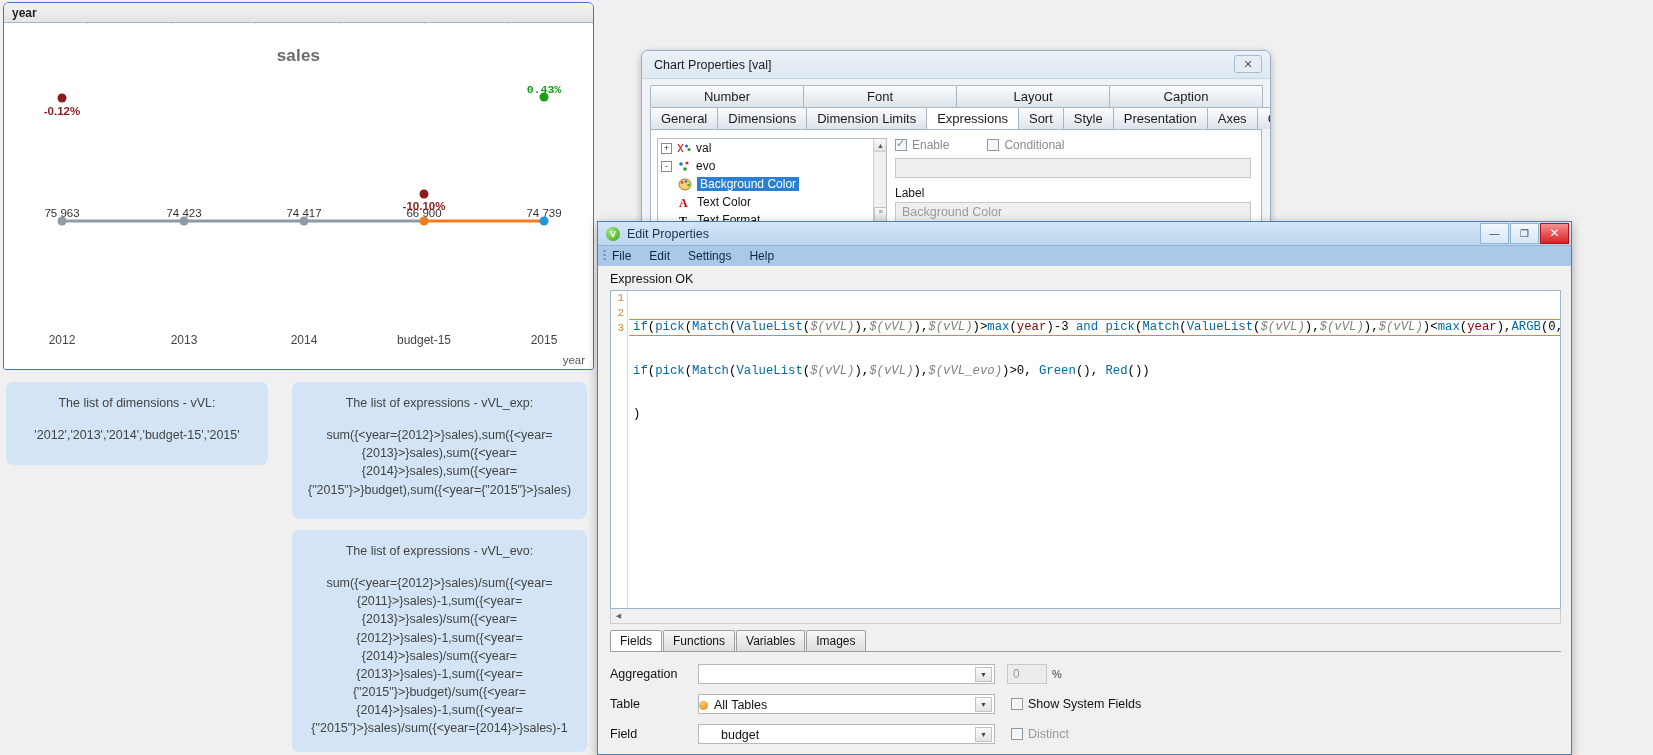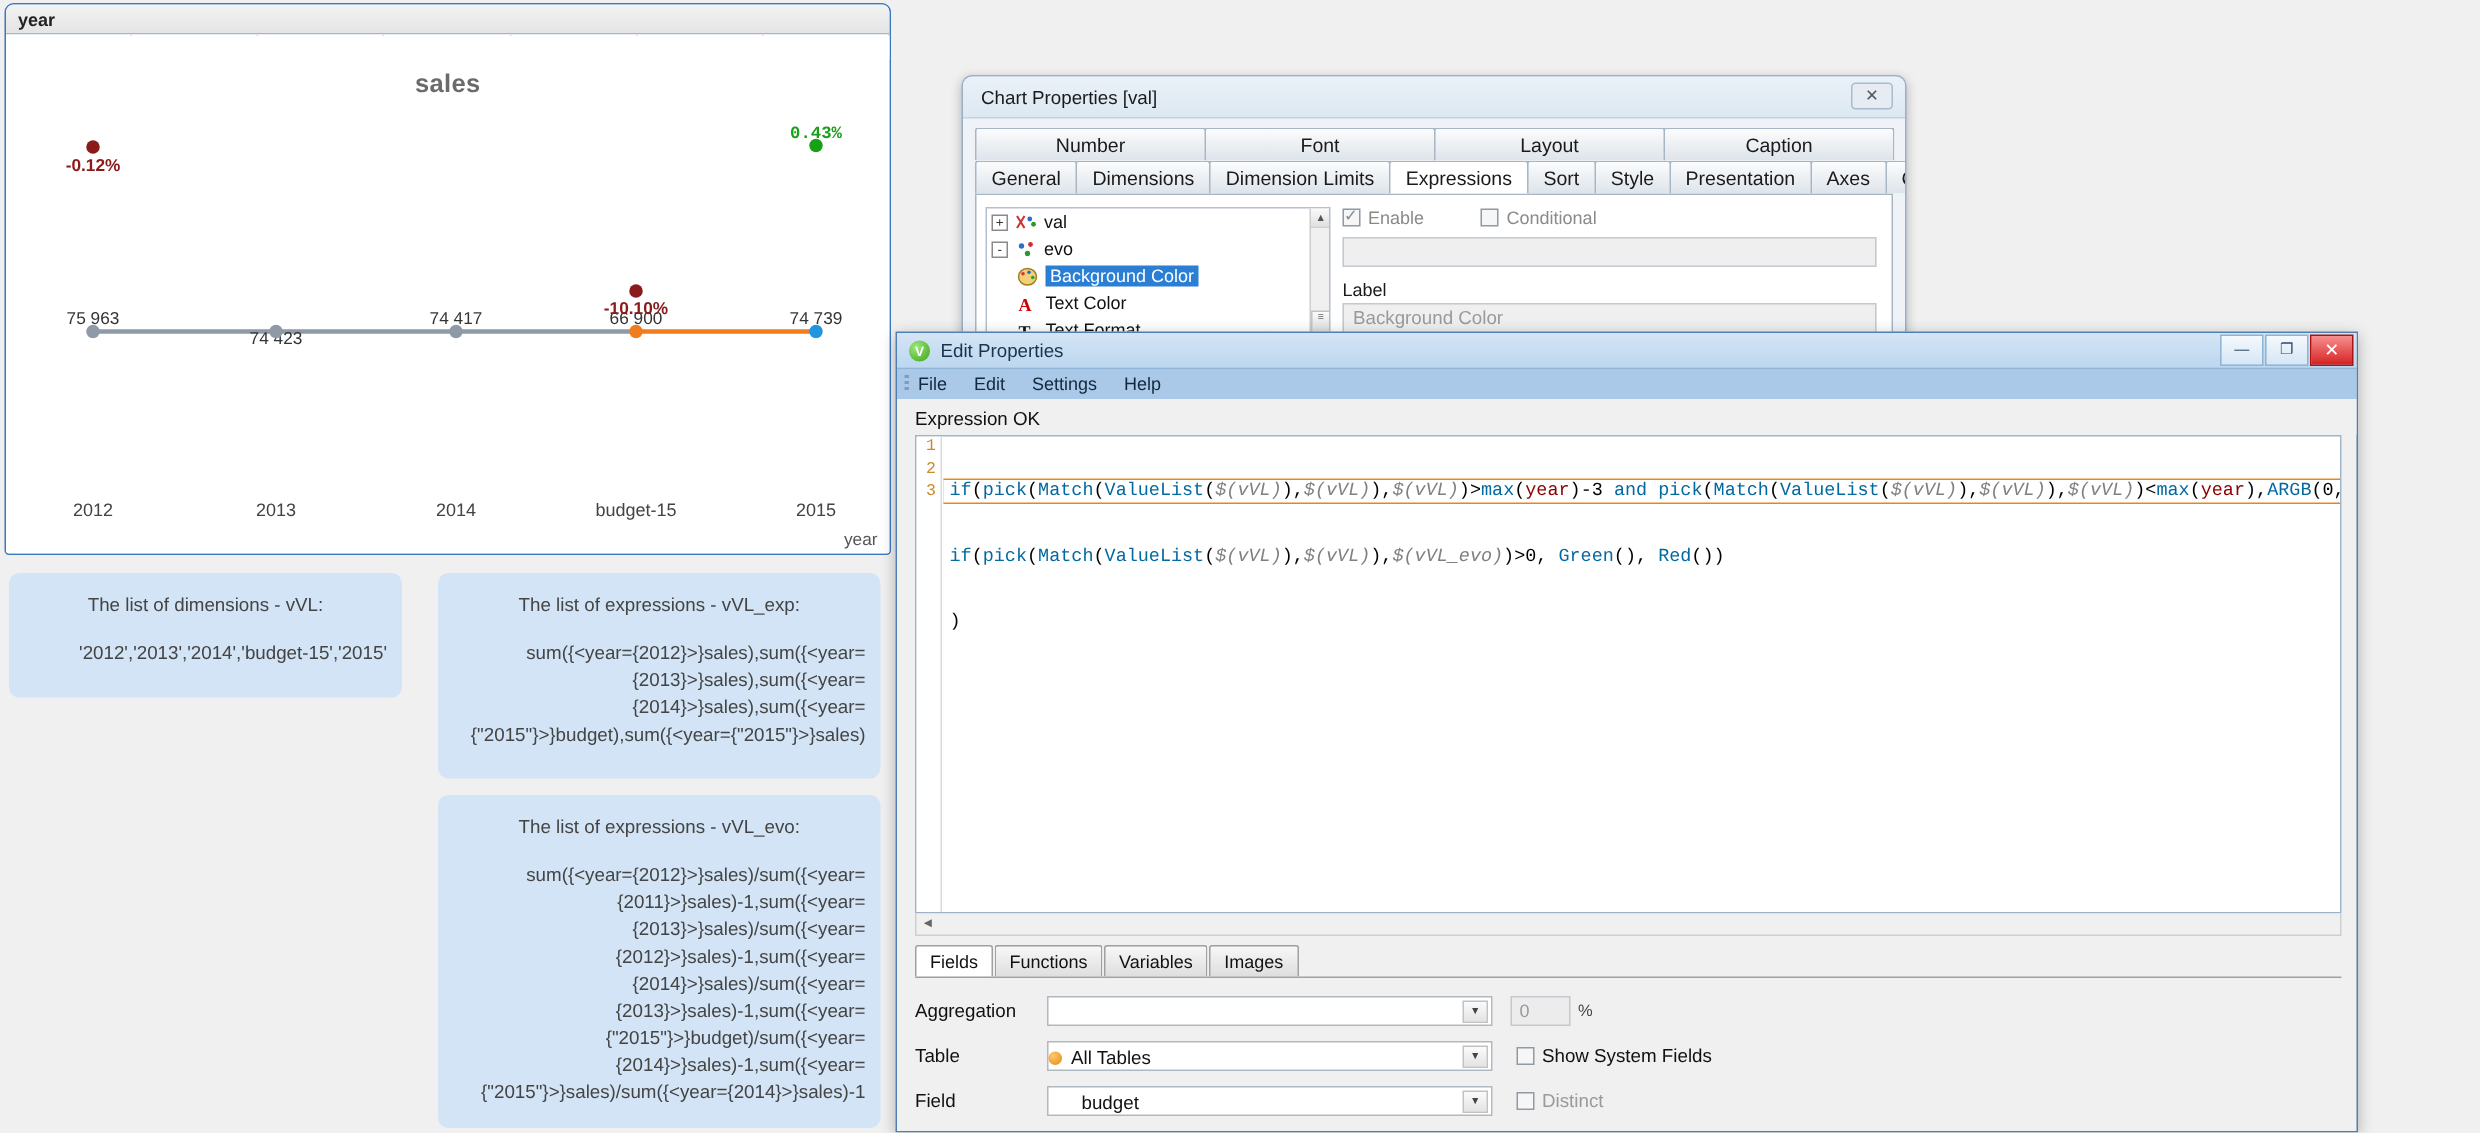--- a/index.html
+++ b/index.html
@@ -65,21 +65,21 @@
   .dot.evo { width: 9px; height: 9px; }
   .seg { position: absolute; height: 3px; transform: translateY(-50%); }
 
   
   .txtobj {
     position: absolute; background: #d2e4f5; border-radius: 7px;
     color: #444; font-size: 12.5px; text-align: center; padding: 12px 10px;
     line-height: 1.45;
   }
   .txtobj .head { margin-bottom: 14px; }
-  .txtobj .body { word-break: break-word; text-align: right; }
+  .txtobj .body { word-break: break-word; }
 
   
   .cp-dlg {
     position: absolute; left: 641px; top: 50px; width: 630px; height: 180px;
     background: #eff3f7; border: 1px solid #9ab0c8; border-radius: 7px 7px 0 0;
     box-shadow: 0 2px 7px rgba(0,0,0,.25);
     overflow: hidden;
   }
   .cp-title {
     height: 28px; background: linear-gradient(#eaf1f8,#dde8f2);
@@ -280,21 +280,21 @@
         <div class="chart-title">sales</div>
 
         <div class="plot">
 
           <div class="seg" style="left:58px; top:197px; width:122px; background:#8e9aa6;"></div>
           <div class="seg" style="left:180px; top:197px; width:120px; background:#8e9aa6;"></div>
           <div class="seg" style="left:300px; top:197px; width:120px; background:#8e9aa6;"></div>
           <div class="seg" style="left:420px; top:197px; width:120px; background:#f07c1e;"></div>
 
           <div class="pt-label" style="left:58px; top:183px;">75 963</div>
-          <div class="pt-label" style="left:180px; top:196px;text-align:center;">74 423</div>
+          <div class="pt-label" style="left:180px; top:183px;text-align:center;">74 423</div>
           <div class="pt-label" style="left:300px; top:183px;">74 417</div>
           <div class="pt-label" style="left:420px; top:183px;">66 900</div>
           <div class="pt-label" style="left:540px; top:183px;">74 739</div>
 
           <div class="dot" style="left:58px; top:197px; background:#8e9aa6;"></div>
           <div class="dot" style="left:180px; top:197px; background:#8e9aa6;"></div>
           <div class="dot" style="left:300px; top:197px; background:#8e9aa6;"></div>
           <div class="dot" style="left:420px; top:197px; background:#f07c1e;"></div>
           <div class="dot" style="left:540px; top:197px; background:#2196e0;"></div>
 

